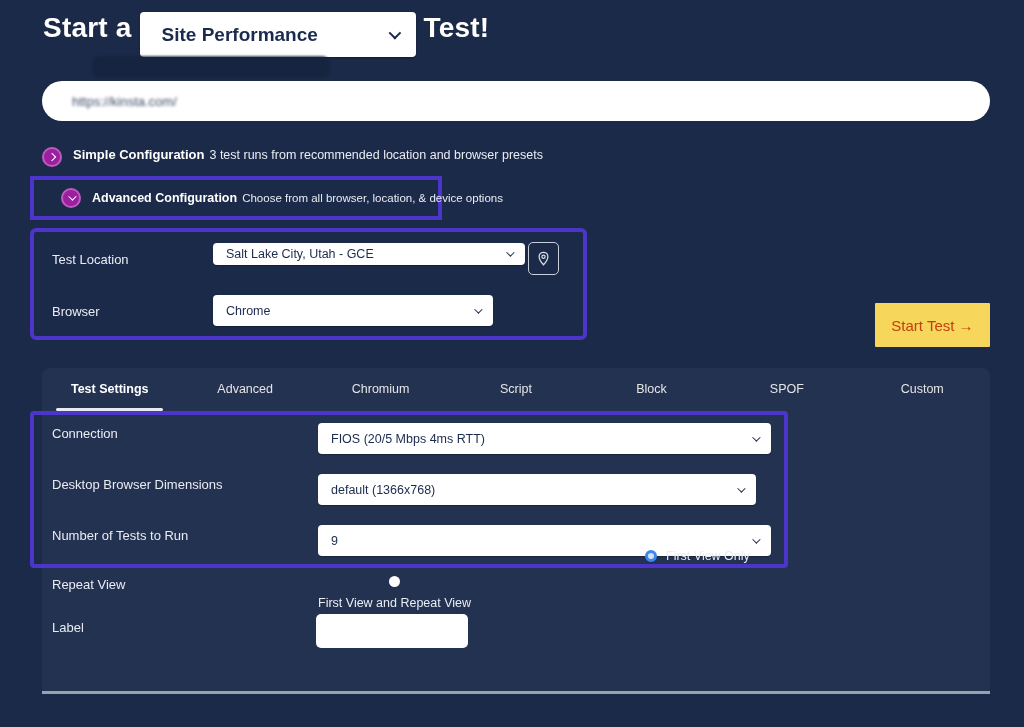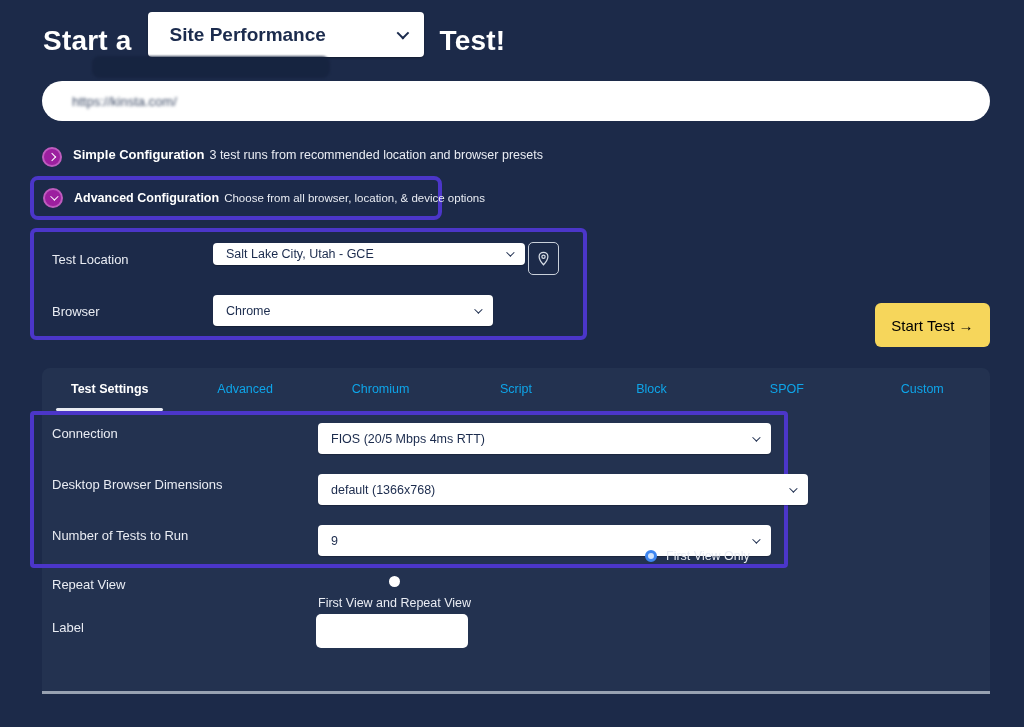--- a/index.html
+++ b/index.html
@@ -4,21 +4,21 @@
 <style>
   * { margin:0; padding:0; box-sizing:border-box; }
   html,body { background:#10203c; }
   .page {
     position:relative; width:1024px; height:727px;
     background:#1c2a49; overflow:hidden;
     font-family:"Liberation Sans", sans-serif; color:#e9ecf3;
   }
 
   
-  .header { position:absolute; top:12px; left:43px; display:flex; align-items:flex-end; gap:16px; }
+  .header { position:absolute; top:12px; left:43px; display:flex; align-items:flex-start; gap:8px; }
   .header-text { font-size:28px; font-weight:bold; color:#ffffff; letter-spacing:.2px; }
   .type-select {
     display:flex; align-items:center; justify-content:space-between;
     width:276px; height:45px; background:#ffffff; border-radius:4px;
     padding:0 18px 0 22px; cursor:pointer; box-shadow:0 1px 2px rgba(0,0,0,.35);
   }
   .type-select .val { font-size:19px; font-weight:bold; color:#1b2b4d; }
 
   .chev { display:inline-block; width:9px; height:9px; border-right:2px solid #1b2b4d;
           border-bottom:2px solid #1b2b4d; transform:rotate(45deg) translateY(-2px); }
@@ -42,22 +42,22 @@
   .config-row { position:absolute; display:flex; align-items:flex-start; gap:11px; }
   .cfg-icon {
     width:20px; height:20px; border-radius:50%; background:#9c1f9f;
     border:2px solid #bf5cbf; display:flex; align-items:center; justify-content:center; flex:0 0 auto;
   }
   .cfg-text { font-size:12.5px; color:#e9ecf3; white-space:nowrap; }
   .cfg-text b { font-weight:bold; margin-right:5px; font-size:13px; color:#ffffff; }
   .simple-row { left:42px; top:147px; }
   .advanced-box {
     position:absolute; left:30px; top:176px; width:412px; height:44px;
-    border:4px solid #4b36c9; border-radius:8px;
-    display:flex; align-items:center; gap:11px; padding-left:9px;
+    border:4px solid #4b36c9; border-radius:0;
+    display:flex; align-items:center; gap:11px; padding-left:27px;
   }
   .advanced-box .cfg-text { font-size:11.5px; }
   .advanced-box .cfg-text b { font-size:12.5px; }
 
   
   .loc-box { position:absolute; left:30px; top:228px; width:557px; height:112px;
              border:4px solid #4b36c9; border-radius:6px; }
   .field-label { position:absolute; font-size:13px; color:#e9ecf3; }
 
   .ui-select {
@@ -69,34 +69,34 @@
 
   .pin-btn {
     position:absolute; left:528px; top:242px; width:31px; height:33px;
     border:1.5px solid #c9d0da; border-radius:5px; background:transparent;
     display:flex; align-items:center; justify-content:center; cursor:pointer;
   }
 
   
   .start-btn {
     position:absolute; left:875px; top:303px; width:115px; height:44px;
-    background:#f6d65b; border:none; border-radius:6px; cursor:pointer;
+    background:#f6d65b; border:none; border-radius:1px; cursor:pointer;
     font-family:"Liberation Sans", sans-serif;
-    font-size:15px; color:#000000; display:flex; align-items:center; justify-content:center;
+    font-size:15px; color:#c2410c; display:flex; align-items:center; justify-content:center;
   }
 
   
   .panel {
     position:absolute; left:42px; top:368px; width:948px; height:326px;
     background:#233250; border-radius:8px 8px 0 0;
     border-bottom:3px solid #97a1b1;
   }
   .tab-row { display:flex; height:42px;justify-content:center; }
   .tab { flex:1; display:flex; align-items:center; justify-content:center;
-         font-size:12.5px; color:#0ea5e9; cursor:pointer; position:relative; }
+         font-size:12.5px; color:#e5e5e5; cursor:pointer; position:relative; }
   .tab.active { color:#ffffff; font-weight:bold; }
   .tab.active::after { content:""; position:absolute; left:14px; right:14px; bottom:-1px;
                        height:3px; background:#e8ebf2; border-radius:2px; }
 
   .settings-purple-box { position:absolute; left:30px; top:411px; width:758px; height:157px;
                          border:4px solid #4b36c9; border-radius:4px; }
 
   
   .radio-group-item { position:absolute; display:flex; align-items:center; gap:9px; cursor:pointer; }
   .radio { width:11px; height:11px; border-radius:50%; background:#ffffff; flex:0 0 auto; }
@@ -185,21 +185,21 @@
 
   <div class="settings-purple-box"></div>
 
   <span class="field-label" style="left:52px; top:426px;">Connection</span>
   <div class="ui-select" style="left:318px; top:423px; width:453px; height:31px;">
     <span class="val">FIOS (20/5 Mbps 4ms RTT)</span>
     <span class="chev small"></span>
   </div>
 
   <span class="field-label" style="left:52px; top:477px;">Desktop Browser Dimensions</span>
-  <div class="ui-select" style="left:318px; top:474px; width:490px; height:31px;">
+  <div class="ui-select" style="left:318px; top:474px; width:438px; height:31px;">
     <span class="val">default (1366x768)</span>
     <span class="chev small"></span>
   </div>
 
   <span class="field-label" style="left:52px; top:528px;">Number of Tests to Run</span>
   <div class="ui-select" style="left:318px; top:525px; width:453px; height:31px;">
     <span class="val">9</span>
     <span class="chev small"></span>
   </div>
 

